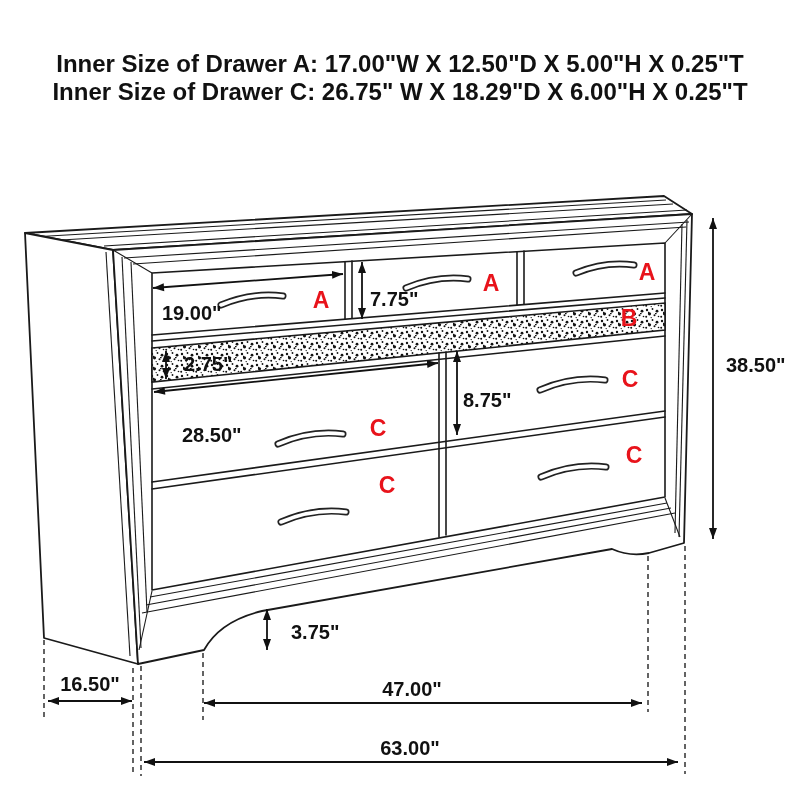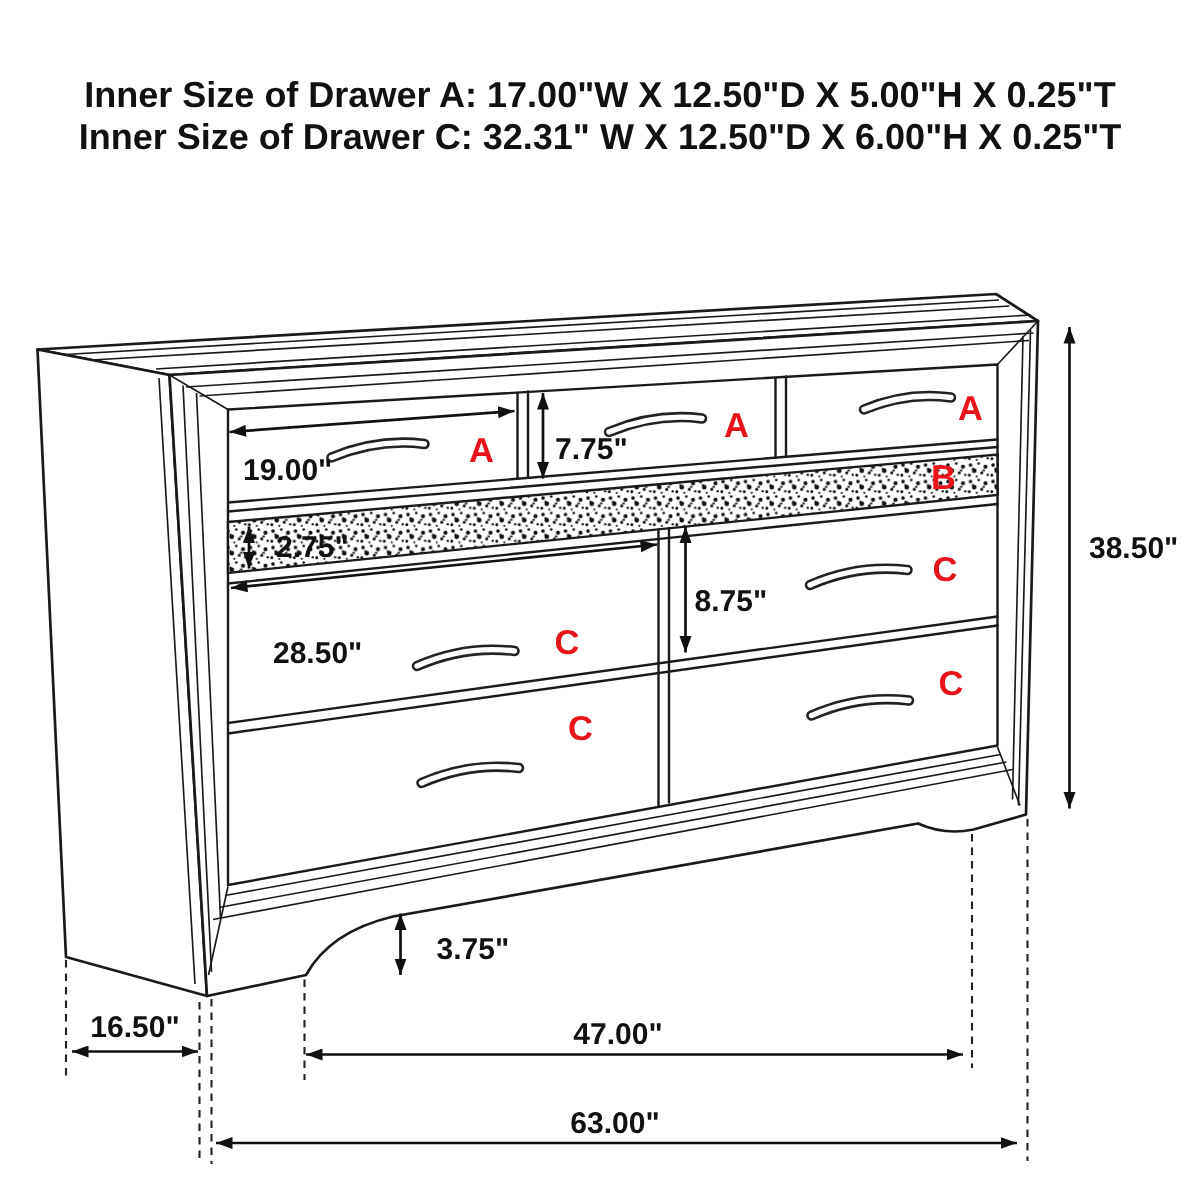--- a/index.html
+++ b/index.html
@@ -18,21 +18,21 @@
   .dimtxt{font-weight:bold;font-size:20px;fill:#111;}
   .lettertxt{font-weight:bold;font-size:23px;fill:#e8131b;}
   .hout{stroke:#222;stroke-width:7;fill:none;stroke-linecap:round;}
   .hin{stroke:#fff;stroke-width:3.6;fill:none;stroke-linecap:round;}
 </style>
 </head>
 <body>
 
 <div class="header">
   <div>Inner Size of Drawer A: 17.00"W X 12.50"D X 5.00"H X 0.25"T</div>
-  <div>Inner Size of Drawer C: 32.31" W X 12.50"D X 6.00"H X 0.25"T</div>
+  <div>Inner Size of Drawer C: 26.75" W X 18.29"D X 6.00"H X 0.25"T</div>
 </div>
 
 <svg width="800" height="800" viewBox="0 0 800 800">
   <defs>
     <pattern id="glit" width="15" height="11" patternUnits="userSpaceOnUse">
       <rect width="15" height="11" fill="#ffffff"></rect>
       <circle cx="2" cy="2" r="1.2" fill="#111"></circle>
       <circle cx="7.5" cy="1" r="0.9" fill="#111"></circle>
       <circle cx="12" cy="3.2" r="1.4" fill="#111"></circle>
       <circle cx="4.5" cy="5.8" r="1.6" fill="#111"></circle>

